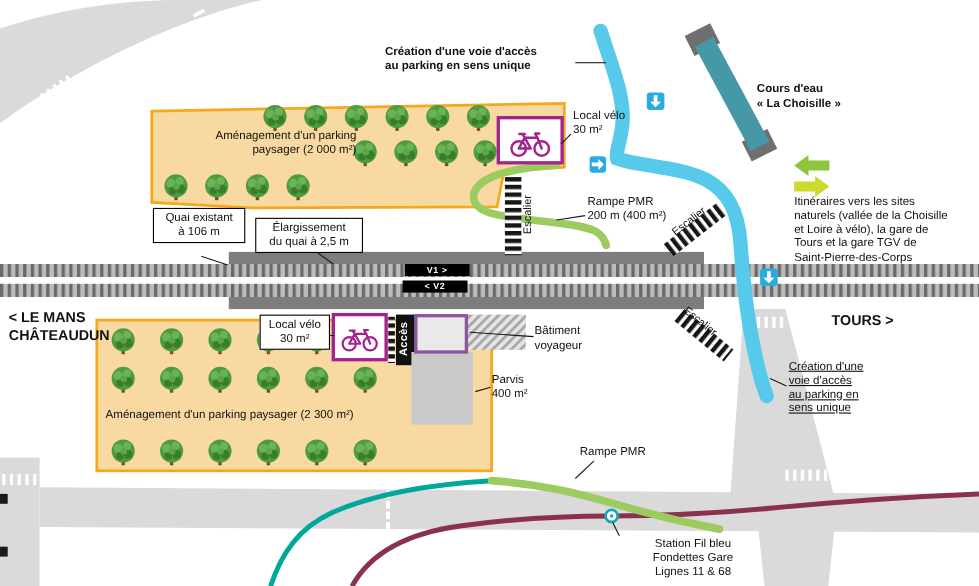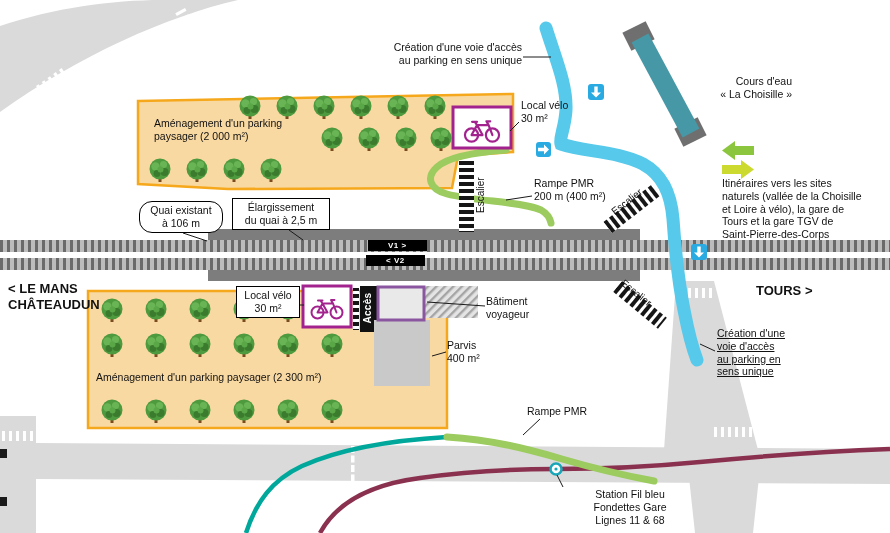--- a/index.html
+++ b/index.html
@@ -1,20 +1,20 @@
 <!DOCTYPE html>
 <html style="--c-road: #dadada; --c-rail_dark: #6a6a6a; --c-rail_light: #bcbcbc; --c-platform: #7d7d7d; --c-parking_fill: #f9d9a2; --c-parking_border: #f6a81c; --c-velo_magenta: #a3238e; --c-building_purple: #8a56a0; --c-parvis_gray: #c9c9c9; --c-access_blue: #57c9ea; --c-water_teal: #4798a6; --c-ramp_green: #9ccb5f; --c-cycle_teal: #00a79b; --c-bus_maroon: #8b3150; --c-arrow_blue: #29abe2; --c-arrow_green: #8cc63e; --c-arrow_yellow: #ccd92e;"><head>
 <meta charset="utf-8">
 <style>
   html,body{margin:0;padding:0;background:#fff;}
   .stage{position:relative;width:890px;height:533px;background:#fff;overflow:hidden;
          font-family:"Liberation Sans",sans-serif;}
   .stage svg{position:absolute;left:0;top:0;}
   .lbl{position:absolute;font-size:10.5px;line-height:1.22;color:#111;white-space:pre-line;}
-  .center{text-align:right;}
+  .center{text-align:left;font-weight:bold;}
   .boxed{background:#fff;border:1px solid #000;padding:2px 4px;text-align:center;}
   .badge{position:absolute;background:#000;color:#fff;font-size:8px;font-weight:700;
          padding:0 20px;line-height:11px;letter-spacing:.5px;white-space:nowrap;}
   .rot{transform-origin:center;text-align:center;font-size:10px;}
   .dir{font-weight:700;font-size:13px;}
   .acces-lbl{color:#fff;font-weight:700;font-size:10px;letter-spacing:.3px;}
 </style>
 </head>
 <body>
 
@@ -233,23 +233,23 @@
 au parking en sens unique</div>
 <div class="lbl" style="left:521px;top:99px;width:70px;">Local vélo
 30 m²</div>
 <div class="lbl" style="left:722px;top:177px;width:168px;">Itinéraires vers les sites
 naturels (vallée de la Choisille
 et Loire à vélo), la gare de
 Tours et la gare TGV de
 Saint-Pierre-des-Corps</div>
 <div class="lbl center" style="left:688px;top:75px;width:104px;">Cours d'eau
 « La Choisille »</div>
-<div class="lbl" style="left:154px;top:117px;width:170px;">Aménagement d'un parking
+<div class="lbl" style="left:154px;top:117px;width:170px;text-align:right;">Aménagement d'un parking
 paysager (2 000 m²)</div>
-<div class="lbl boxed" style="left:139px;top:201px;width:74px;border-radius:13px;">Quai existant
+<div class="lbl boxed" style="left:139px;top:189px;width:74px;">Quai existant
 à 106 m</div>
 <div class="lbl boxed" style="left:232px;top:198px;width:88px;">Élargissement
 du quai à 2,5 m</div>
 <div class="lbl" style="left:534px;top:177px;width:100px;">Rampe PMR
 200 m (400 m²)</div>
 <div class="lbl rot" style="left:459px;top:189px;width:44px;transform:rotate(-90deg);">Escalier</div>
 <div class="lbl rot" style="left:605px;top:196px;width:44px;transform:rotate(-38deg);">Escalier</div>
 <div class="lbl rot" style="left:614px;top:287px;width:44px;transform:rotate(39deg);">Escalier</div>
 <div class="badge" style="left:368px;top:240px;">V1 &gt;</div>
 <div class="badge" style="left:366px;top:255px;">&lt; V2</div>

